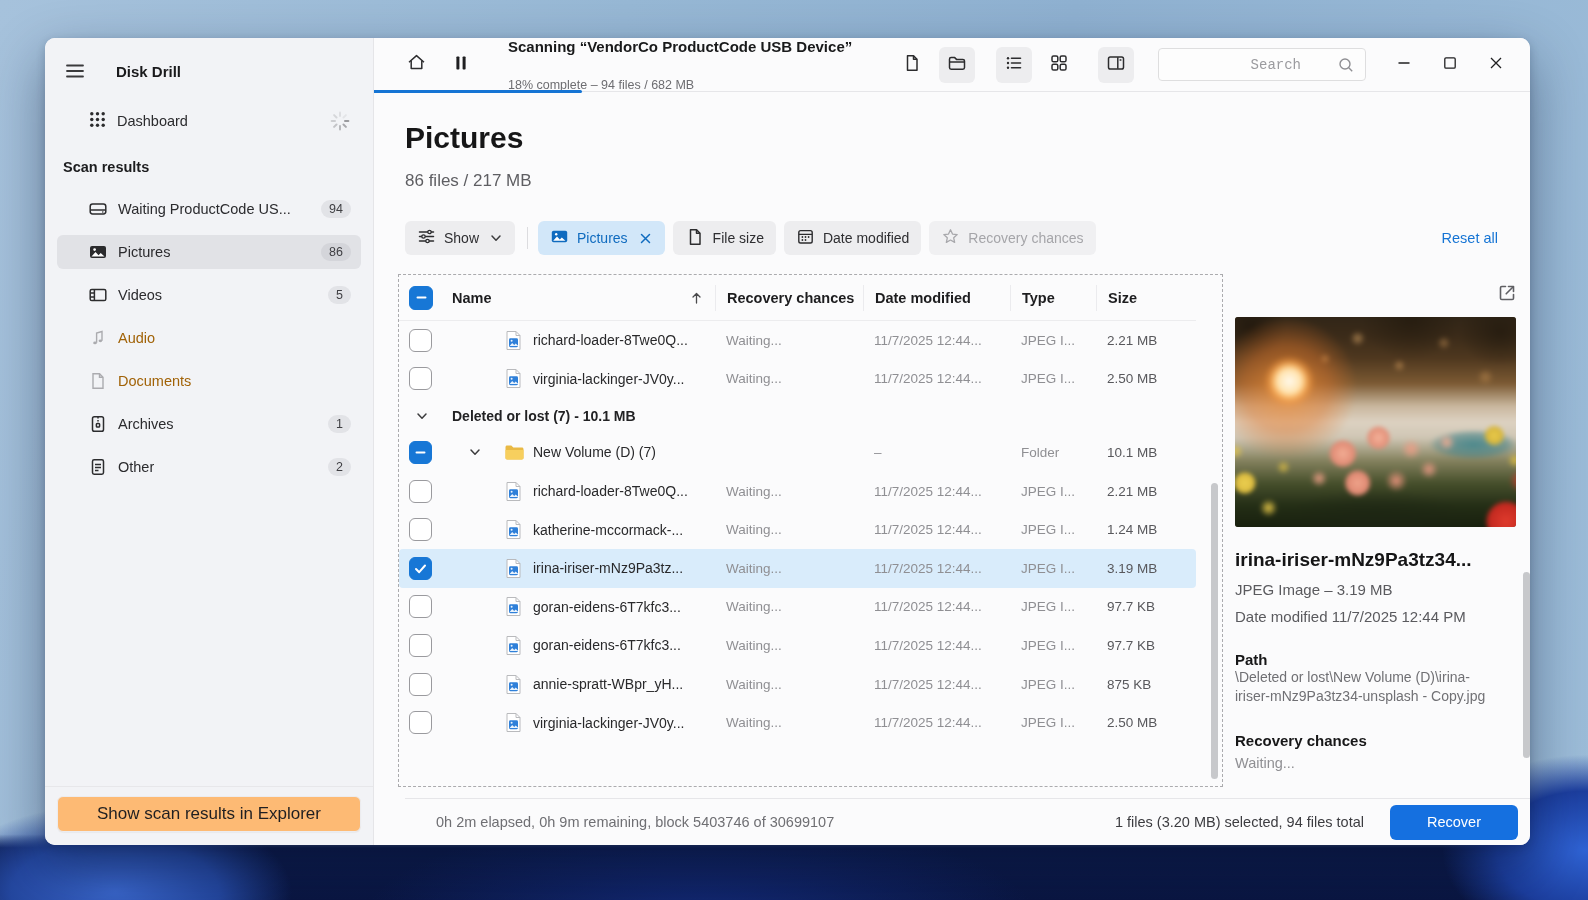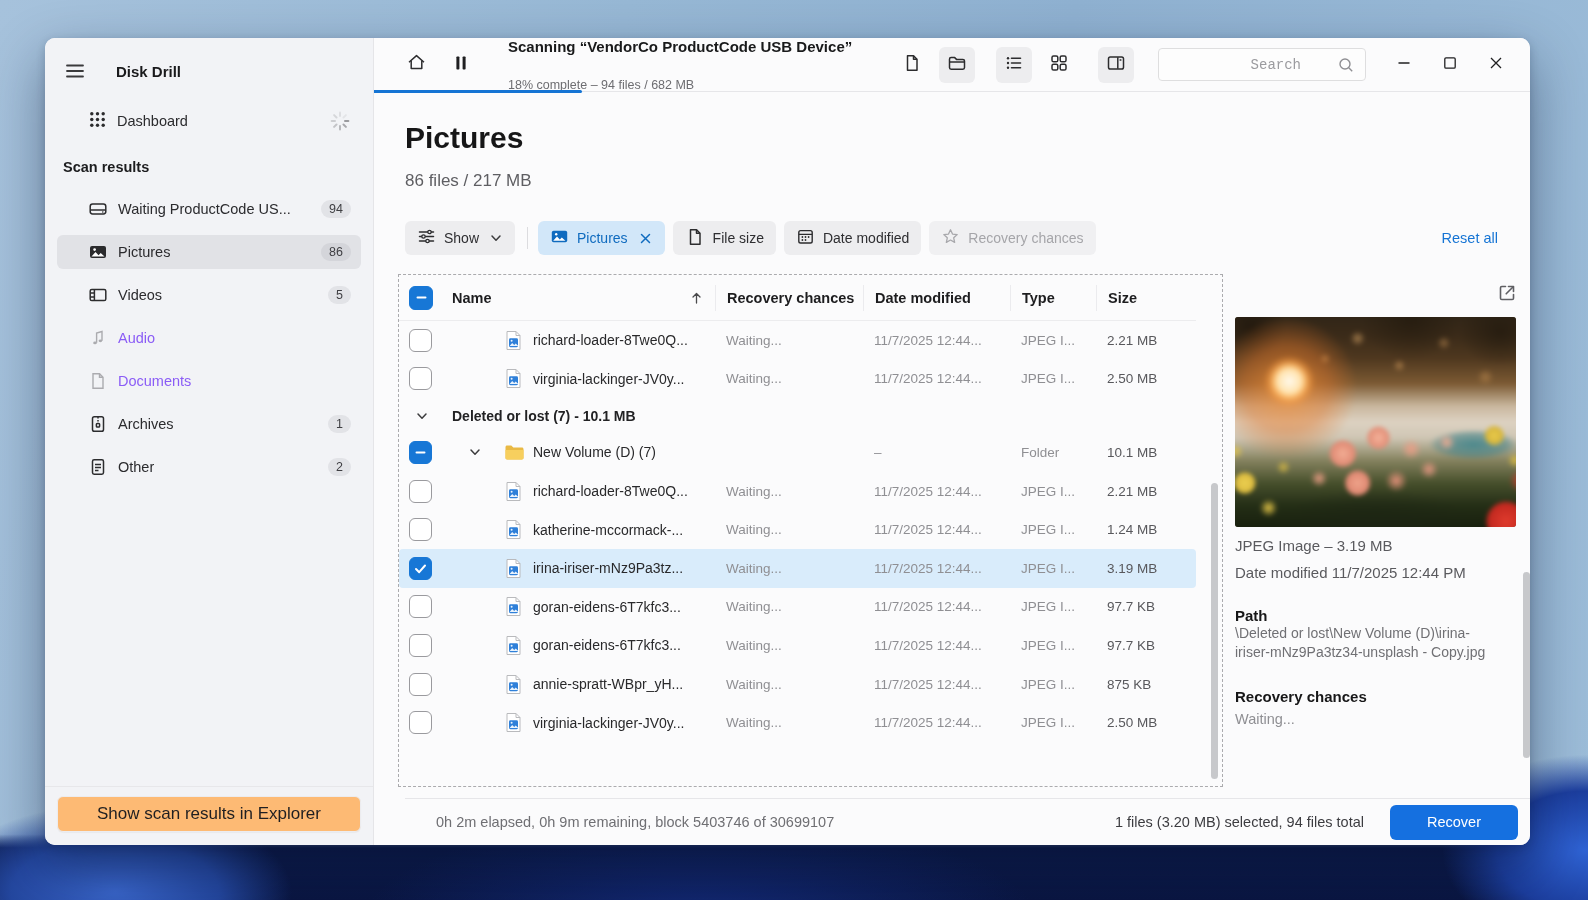--- a/index.html
+++ b/index.html
@@ -27,21 +27,21 @@
   .sb-dash .lbl{font-size:14.5px;color:#2b2b2e;margin-left:10px;}
   .sb-dash .spin{margin-left:auto;width:22px;height:22px;}
   .sb-section{font-size:14.5px;font-weight:700;color:#1c1c1e;padding:21px 18px 0;height:20px;}
   .sb-items{margin-top:13px;}
   .side-item{display:flex;align-items:center;margin:0 12px 9px;height:34px;border-radius:6px;padding:0 10px 0 31px;}
   .side-item .ic{width:20px;height:20px;flex-shrink:0;display:flex;align-items:center;justify-content:center;}
   .side-item .lbl{font-size:14.5px;color:#2b2b2e;margin-left:10px;white-space:nowrap;overflow:hidden;text-overflow:ellipsis;}
   .side-item .badge{margin-left:auto;background:#e2e3e7;border-radius:10px;padding:2px 8px;font-size:12.5px;color:#3f3f43;}
   .side-item.selected{background:#e1e2e6;}
   .side-item.selected .badge{background:#d4d5da;}
-  .side-item.disabled .lbl{color:#8b5cf6;}
+  .side-item.disabled .lbl{color:#a16207;}
   .sb-footer{position:absolute;left:0;right:0;bottom:0;padding:9px 12px 13px;border-top:1px solid #e7e7ea;}
   .sb-footer-btn{height:34px;background:#fdba74;border:1px solid #ececef;border-radius:6px;
     display:flex;align-items:center;justify-content:center;font-size:17px;color:#1f1f21;
     box-shadow:0 1px 1px rgba(0,0,0,.04);}
   
   .main{flex:1;display:flex;flex-direction:column;min-width:0;background:#fbfbfc;}
   .topbar{height:53px;display:flex;align-items:center;border-bottom:1px solid #e6e6e9;
     position:relative;padding:0 14px 0 24px;flex-shrink:0;}
   .tb-btn{width:36px;height:36px;border-radius:6px;display:flex;align-items:center;justify-content:center;flex-shrink:0;}
   .tb-btn.active{background:#ededef;}
@@ -698,20 +698,21 @@
           <span class="pv-open"><svg width="22" height="22" viewBox="0 0 22 22">
                 <g fill="none" stroke="#5f5f63" stroke-width="1.6" stroke-linecap="round" stroke-linejoin="round">
                   <path d="M9.5 4.5H5.8c-.7 0-1.3.6-1.3 1.3v10.4c0 .7.6 1.3 1.3 1.3h10.4c.7 0 1.3-.6 1.3-1.3v-3.7"></path>
                   <path d="M12.5 4.5h5v5"></path>
                   <path d="M17.2 4.8l-7 7"></path>
                 </g>
               </svg></span>
           <div class="photo">
               <div class="art"></div>
             </div>
+          <div class="pv-title">irina-iriser-mNz9Pa3tz34...</div>
           <div class="pv-line">JPEG Image – 3.19 MB</div>
           <div class="pv-line">Date modified 11/7/2025 12:44 PM</div>
           <div class="pv-h">Path</div>
           <div class="pv-path">\Deleted or lost\New Volume (D)\irina-iriser-mNz9Pa3tz34-unsplash - Copy.jpg</div>
           <div class="pv-h">Recovery chances</div>
           <div class="pv-rec">Waiting...</div>
           <div class="pv-sb"></div>
         </div>
       </div>
 

